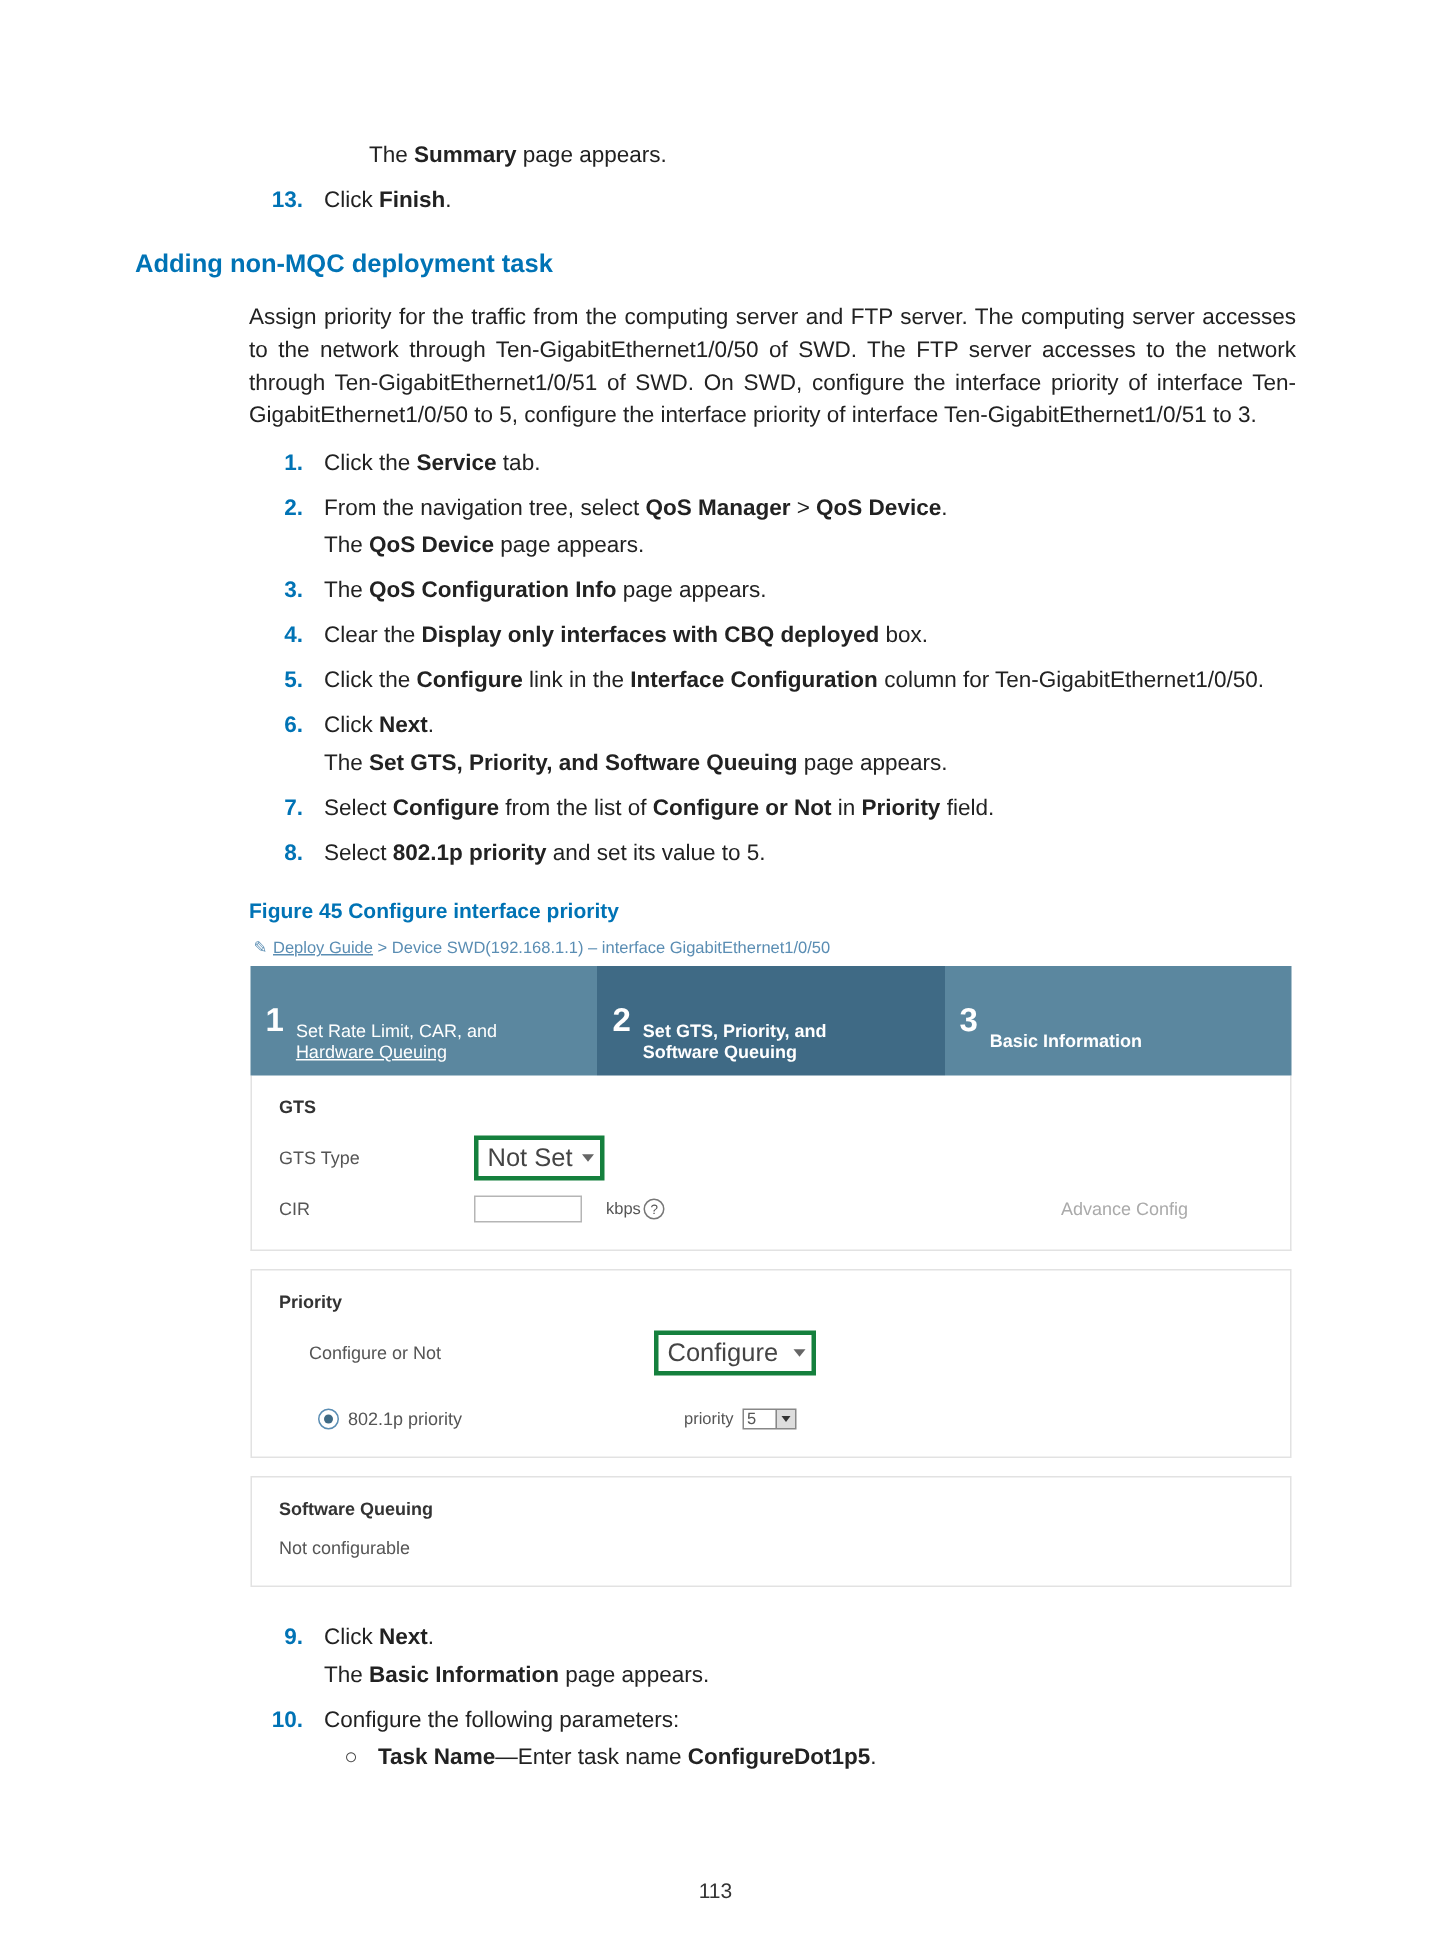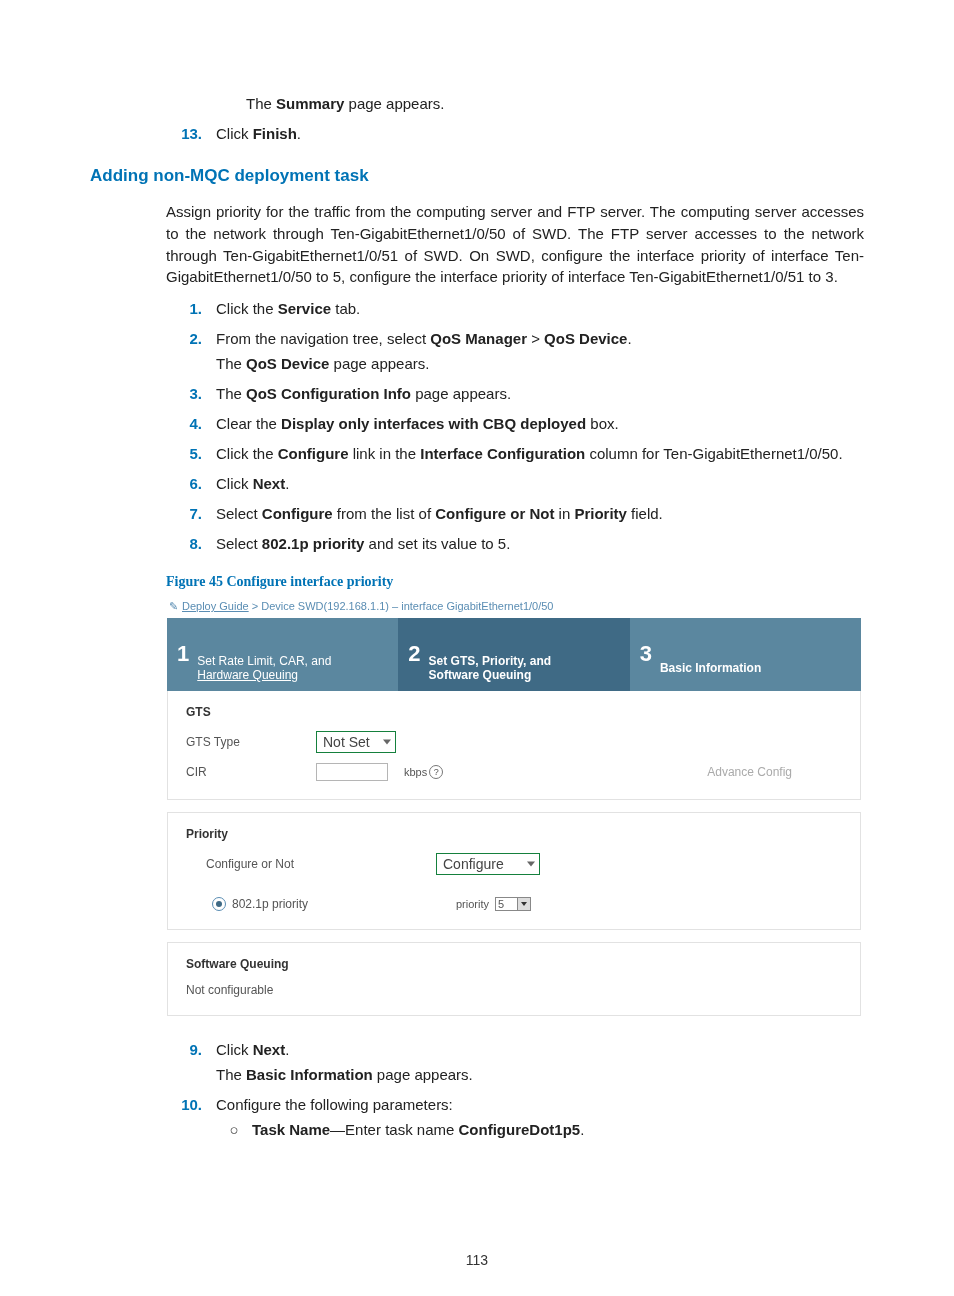--- a/index.html
+++ b/index.html
@@ -51,21 +51,21 @@
     color: #0073b5;
     margin: 18px 0 8px 0;
   }
   .body-para {
     margin-left: 76px;
     text-align: justify;
     line-height: 1.45;
     margin-bottom: 10px;
   }
   .fig-caption {
-    font-family: Liberation Serif, serif;
+    font-family: Liberation Sans, sans-serif;
     font-size: 14px;
     font-weight: bold;
     color: #0073b5;
     margin: 16px 0 6px 76px;
   }
   b { font-weight: bold; }
   .op-icon {
     display: inline-block;
     width: 16px; height: 14px;
     vertical-align: -2px;
@@ -130,26 +130,26 @@
     display: flex;
     align-items: center;
     margin-top: 10px;
     font-size: 12px;
     color: #555;
   }
   .field-label { width: 130px; }
   .field-label.indent { padding-left: 20px; }
   .field-label.indent2 { padding-left: 26px; display: flex; align-items: center; gap: 6px; }
   .select-box {
-    border: 1px solid #15803d;
+    border: 3px solid #15803d;
     padding: 2px 18px 2px 6px;
     min-width: 54px;
     position: relative;
     background: #fff;
-    font-size: 14px;
+    font-size: 17px;
     color: #444;
   }
   .select-box .caret {
     position: absolute;
     right: 4px; top: 50%;
     transform: translateY(-50%);
     width: 0; height: 0;
     border-left: 4px solid transparent;
     border-right: 4px solid transparent;
     border-top: 5px solid #666;
@@ -300,20 +300,23 @@
     </p>
       </div>
   </div>
 
   <div class="step-row" style="margin-left:76px;">
     <div class="step-num">6.</div>
     <div class="step-body">
       <p>
         <span>Click </span><b>Next</b><span>.</span>
       </p>
+      <p>
+        <span>The </span><b>Set GTS, Priority, and Software Queuing</b><span> page appears.</span>
+      </p>
     </div>
   </div>
 
   <div class="step-row" style="margin-left:76px;">
     <div class="step-num">7.</div>
     <div class="step-body">
         <p>
       <span>Select </span><b>Configure</b><span> from the list of </span><b>Configure or Not</b><span> in </span><b>Priority</b><span> field.</span>
     </p>
       </div>

